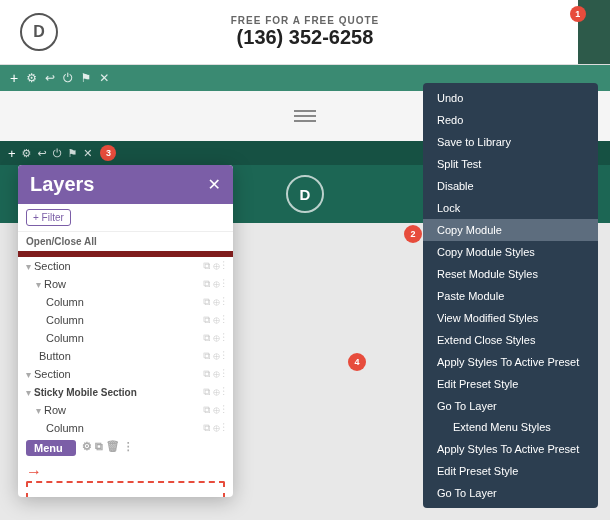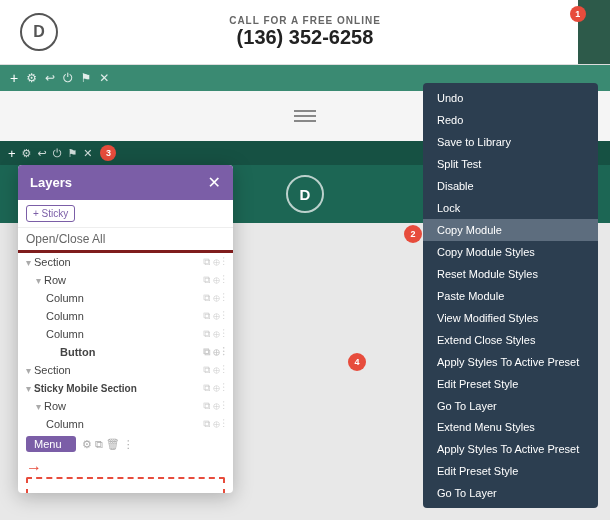--- a/index.html
+++ b/index.html
@@ -4,21 +4,21 @@
   <style>
     * { box-sizing: border-box; margin: 0; padding: 0; }
     body { font-family: -apple-system, BlinkMacSystemFont, 'Segoe UI', sans-serif; width: 610px; height: 520px; overflow: hidden; background: #e8e8e8; }
   </style>
 </head>
 <body>
 
 <div style="background:white;display:flex;align-items:center;justify-content:center;padding:0 20px;position:relative;height:65px;border-bottom:1px solid #ddd;">
   <div style="position:absolute;left:20px;width:38px;height:38px;border-radius:50%;border:2px solid #555;display:flex;align-items:center;justify-content:center;font-weight:bold;font-size:16px;color:#555;">D</div>
   <div style="text-align:center;">
-    <div style="font-size:10px;color:#666;letter-spacing:1px;font-weight:600;">CALL FOR A FREE ONLINE</div>
+    <div style="font-size:10px;color:#666;letter-spacing:1px;font-weight:600;">FREE FOR A FREE QUOTE</div>
     <div style="font-size:20px;color:#222;font-weight:700;">(136) 352-6258</div>
   </div>
   <div style="position:absolute;right:0;background:#2d5a4a;color:white;padding:0 16px;font-size:11px;font-weight:700;letter-spacing:0.5px;height:100%;display:flex;align-items:center;cursor:pointer;position:absolute;right:0;top:0;">
     <span style="position:absolute;top:6px;left:-8px;background:#e74c3c;color:white;border-radius:50%;width:16px;height:16px;font-size:9px;display:flex;align-items:center;justify-content:center;font-weight:bold;">1</span>
   </div>
 </div>
 
 <div style="position:relative;width:610px;height:455px;overflow:hidden;background:#e8e8e8;">
 
   <div style="background:#3a8a72;display:flex;align-items:center;padding:5px 10px;gap:8px;">
@@ -50,27 +50,27 @@
       <span style="background:#e74c3c;color:white;border-radius:50%;width:16px;height:16px;font-size:9px;display:inline-flex;align-items:center;justify-content:center;font-weight:bold;margin-left:2px;">3</span>
     </div>
 
     <div style="display:flex;align-items:center;justify-content:center;padding:10px;">
       <div style="width:38px;height:38px;border-radius:50%;border:2px solid rgba(255,255,255,0.7);display:flex;align-items:center;justify-content:center;color:white;font-weight:bold;font-size:15px;">D</div>
     </div>
   </div>
 
   <div style="position:absolute;top:100px;left:18px;width:215px;background:white;border-radius:4px;box-shadow:0 4px 20px rgba(0,0,0,0.25);z-index:10;">
     <div style="background:#7b5ea7;color:white;padding:8px 12px;display:flex;justify-content:space-between;align-items:center;border-radius:4px 4px 0 0;">
-      <span style="font-size:13px;font-weight:600;">Layers</span>
+      <span style="font-size:20px;font-weight:600;">Layers</span>
       <span style="cursor:pointer;font-size:16px;">✕</span>
     </div>
     <div style="padding:5px 8px;display:flex;gap:6px;align-items:center;border-bottom:1px solid #eee;">
-      <button style="font-size:10px;color:#7b5ea7;border:1px solid #7b5ea7;border-radius:3px;padding:2px 6px;cursor:pointer;background:white;">+ Sticky</button>
+      <button style="font-size:10px;color:#7b5ea7;border:1px solid #7b5ea7;border-radius:3px;padding:2px 6px;cursor:pointer;background:white;">+ Filter</button>
     </div>
-    <div style="padding:4px 8px;font-size:12px;color:#666;border-bottom:3px solid #7f1d1d;cursor:pointer;">Open/Close All</div>
+    <div style="padding:4px 8px;font-size:10px;color:#666;border-bottom:6px solid #7f1d1d;cursor:pointer;font-weight:bold;">Open/Close All</div>
     <div style="overflow-y:auto;max-height:240px;">
 
       <div style="padding:3px 8px;display:flex;align-items:center;font-size:11px;color:#444;cursor:pointer;">
         <span style="color:#aaa;margin-right:3px;font-size:10px;">▾</span>
         <span style="flex:1;">Section</span>
         <span style="display:flex;gap:3px;color:#ccc;font-size:10px;">⧉ ⊕ ⋮</span>
       </div>
 
       <div style="padding:3px 8px 3px 18px;display:flex;align-items:center;font-size:11px;color:#444;cursor:pointer;">
         <span style="color:#aaa;margin-right:3px;font-size:10px;">▾</span>
@@ -83,21 +83,21 @@
         <span style="display:flex;gap:3px;color:#ccc;font-size:10px;">⧉ ⊕ ⋮</span>
       </div>
       <div style="padding:3px 8px 3px 28px;display:flex;align-items:center;font-size:11px;color:#444;cursor:pointer;">
         <span style="flex:1;">Column</span>
         <span style="display:flex;gap:3px;color:#ccc;font-size:10px;">⧉ ⊕ ⋮</span>
       </div>
       <div style="padding:3px 8px 3px 28px;display:flex;align-items:center;font-size:11px;color:#444;cursor:pointer;">
         <span style="flex:1;">Column</span>
         <span style="display:flex;gap:3px;color:#ccc;font-size:10px;">⧉ ⊕ ⋮</span>
       </div>
-      <div style="padding:3px 8px 3px 42px;display:flex;align-items:center;font-size:11px;color:#444;cursor:pointer;font-weight:bold;">
+      <div style="padding:3px 8px 3px 21px;display:flex;align-items:center;font-size:11px;color:#444;cursor:pointer;">
         <span style="flex:1;">Button</span>
         <span style="display:flex;gap:3px;color:#ccc;font-size:10px;">⧉ ⊕ ⋮</span>
       </div>
 
       <div style="padding:3px 8px;display:flex;align-items:center;font-size:11px;color:#444;cursor:pointer;">
         <span style="color:#aaa;margin-right:3px;font-size:10px;">▾</span>
         <span style="flex:1;">Section</span>
         <span style="display:flex;gap:3px;color:#ccc;font-size:10px;">⧉ ⊕ ⋮</span>
       </div>
 
@@ -111,21 +111,21 @@
         <span style="color:#aaa;margin-right:3px;font-size:10px;">▾</span>
         <span style="flex:1;">Row</span>
         <span style="display:flex;gap:3px;color:#ccc;font-size:10px;">⧉ ⊕ ⋮</span>
       </div>
 
       <div style="padding:3px 8px 3px 28px;display:flex;align-items:center;font-size:11px;color:#444;cursor:pointer;">
         <span style="flex:1;">Column</span>
         <span style="display:flex;gap:3px;color:#ccc;font-size:10px;">⧉ ⊕ ⋮</span>
       </div>
 
-      <div style="padding:3px 8px;display:flex;align-items:center;font-size:11px;cursor:pointer;">
+      <div style="padding:3px 8px;display:flex;align-items:flex-start;font-size:11px;cursor:pointer;font-weight:bold;">
         <span style="background:#7b5ea7;color:white;padding:2px 8px;border-radius:3px;font-size:11px;flex:1;max-width:50px;">Menu</span>
         <span style="display:flex;gap:4px;color:#aaa;font-size:11px;margin-left:6px;">⚙ ⧉ 🗑 ⋮</span>
       </div>
 
       <div style="padding:2px 8px;display:flex;align-items:center;">
         <span style="color:#e74c3c;font-size:16px;font-weight:bold;">→</span>
       </div>
       <div style="border:2px dashed #e74c3c;margin:0 8px 6px;height:18px;border-radius:2px;"></div>
     </div>
   </div>
@@ -135,21 +135,21 @@
     <div style="padding:5px 14px;font-size:11px;cursor:pointer;white-space:nowrap;">Redo</div>
     <div style="padding:5px 14px;font-size:11px;cursor:pointer;white-space:nowrap;">Save to Library</div>
     <div style="padding:5px 14px;font-size:11px;cursor:pointer;white-space:nowrap;">Split Test</div>
     <div style="padding:5px 14px;font-size:11px;cursor:pointer;white-space:nowrap;">Disable</div>
     <div style="padding:5px 14px;font-size:11px;cursor:pointer;white-space:nowrap;">Lock</div>
     <div style="padding:5px 14px;font-size:11px;cursor:pointer;white-space:nowrap;">Copy Module</div>
     <div style="padding:5px 14px;font-size:11px;cursor:pointer;white-space:nowrap;">Copy Module Styles</div>
     <div style="padding:5px 14px;font-size:11px;cursor:pointer;white-space:nowrap;">Reset Module Styles</div>
     <div style="padding:5px 14px;font-size:11px;cursor:pointer;white-space:nowrap;background:#3d5166;">Paste Module</div>
     <div style="padding:5px 14px;font-size:11px;cursor:pointer;white-space:nowrap;">View Modified Styles</div>
-    <div style="padding:5px 14px;font-size:11px;cursor:pointer;white-space:nowrap;">Extend Menu Styles</div>
+    <div style="padding:5px 30px;font-size:11px;cursor:pointer;white-space:nowrap;">Extend Menu Styles</div>
     <div style="padding:5px 14px;font-size:11px;cursor:pointer;white-space:nowrap;">Apply Styles To Active Preset</div>
     <div style="padding:5px 14px;font-size:11px;cursor:pointer;white-space:nowrap;">Edit Preset Style</div>
     <div style="padding:5px 14px;font-size:11px;cursor:pointer;white-space:nowrap;">Go To Layer</div>
   </div>
 
   <div style="position:absolute;top:18px;right:12px;background:#2c3e50;color:white;border-radius:4px;z-index:60;min-width:175px;padding:4px 0;">
     <div style="padding:5px 14px;font-size:11px;cursor:pointer;white-space:nowrap;">Undo</div>
     <div style="padding:5px 14px;font-size:11px;cursor:pointer;white-space:nowrap;">Redo</div>
     <div style="padding:5px 14px;font-size:11px;cursor:pointer;white-space:nowrap;">Save to Library</div>
     <div style="padding:5px 14px;font-size:11px;cursor:pointer;white-space:nowrap;">Split Test</div>

